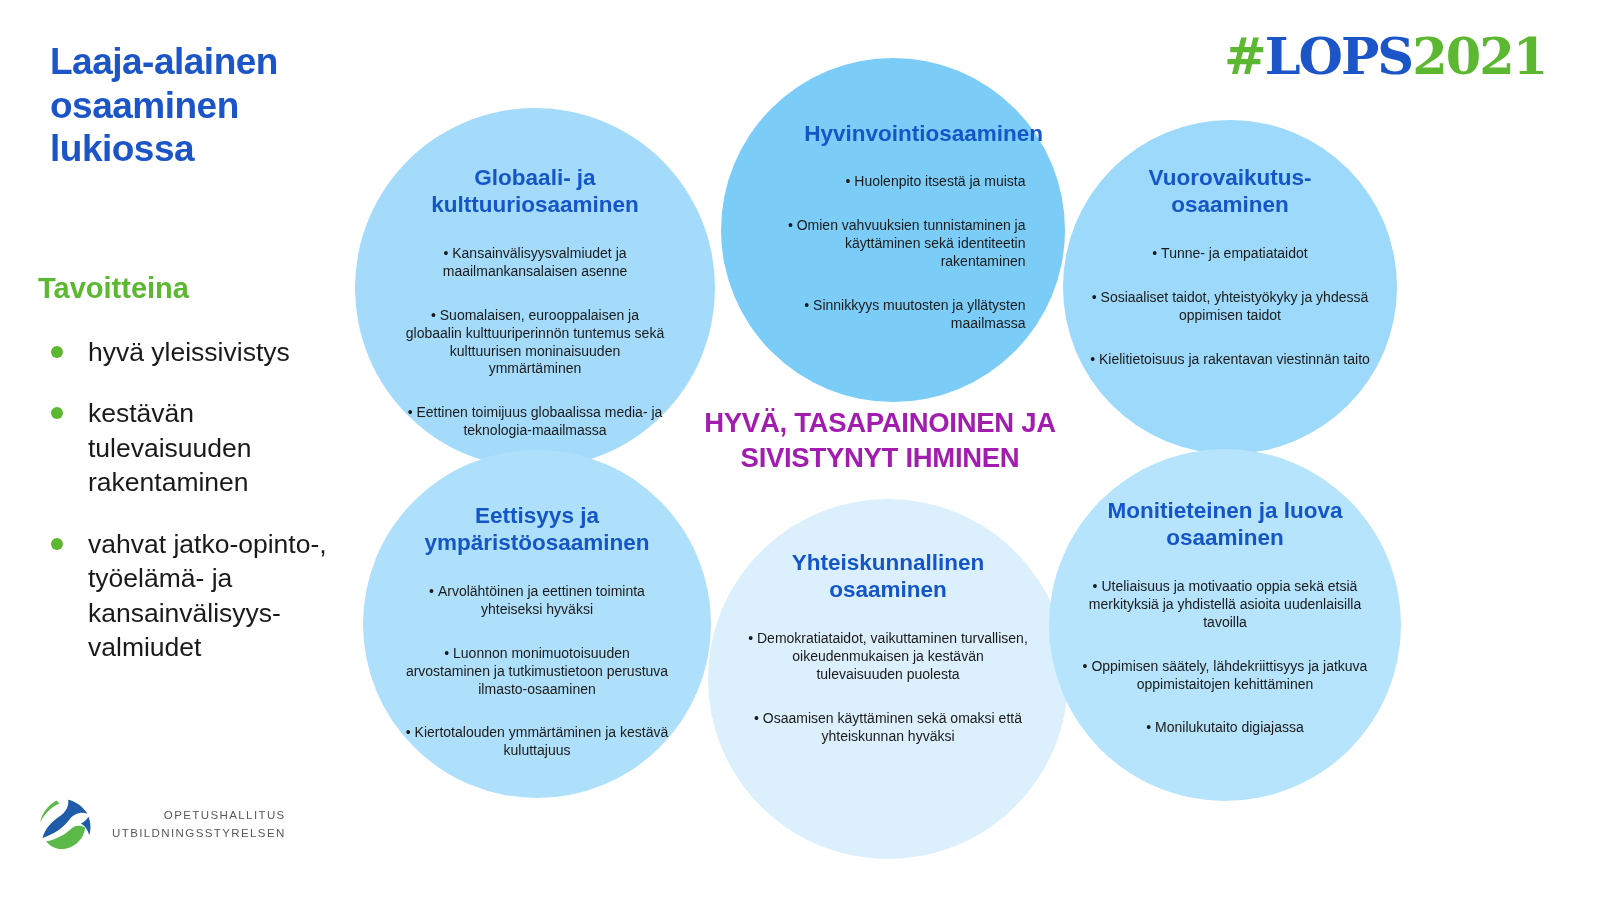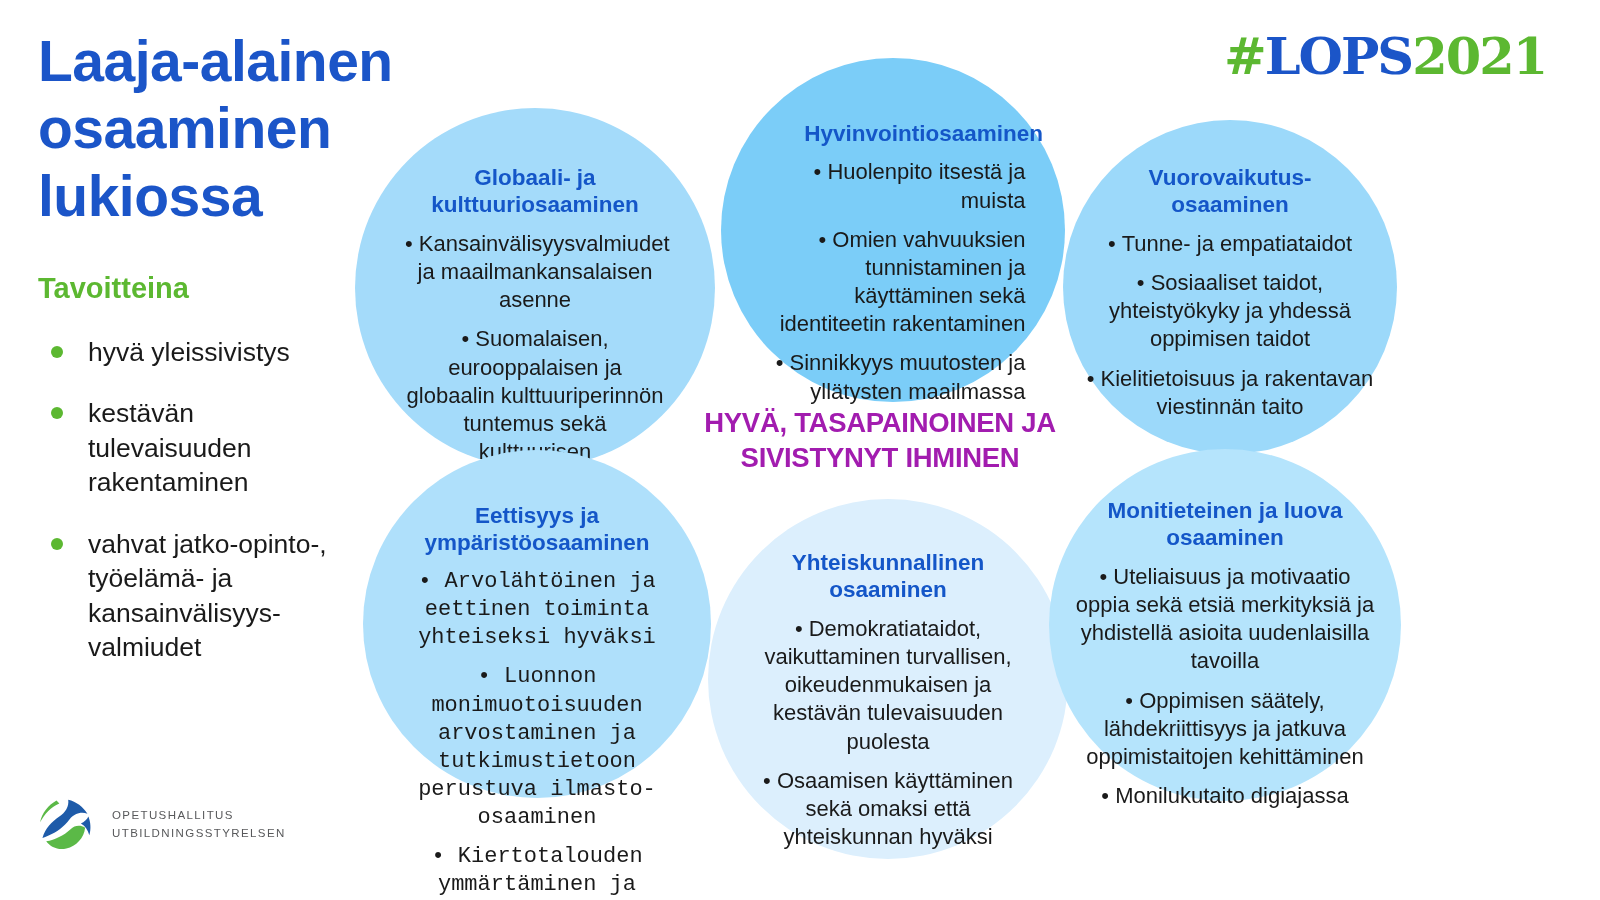--- a/index.html
+++ b/index.html
@@ -1,22 +1,22 @@
 <!DOCTYPE html>
 <html><head>
 <meta charset="utf-8">
 <style>
   html,body{margin:0;padding:0;background:#ffffff;}
   body{width:1600px;height:900px;font-family:"Liberation Sans",sans-serif;-webkit-font-smoothing:antialiased;}
   .stage{position:relative;width:1600px;height:900px;overflow:hidden;background:#ffffff;}
 
   
   .page-title{
-    position:absolute;left:38px;top:28px;margin:0;
-    font-size:57px;line-height:1.18;font-weight:800;letter-spacing:-0.5px;
+    position:absolute;left:38px;top:28px;margin:12px;
+    font-size:37px;line-height:1.18;font-weight:800;letter-spacing:-0.5px;
     color:#1B55C8;white-space:pre-line;
   }
   .goals{position:absolute;left:38px;top:272px;width:320px;}
   .goals-heading{margin:0 0 30px 0;font-size:29px;font-weight:800;color:#5CB831;}
   .goals-list{list-style:none;margin:10px;padding:0;}
   .goal-item{
     position:relative;padding-left:40px;margin-bottom:27px;
     width:245px;font-size:26.5px;line-height:1.3;color:#1A1A1A;
   }
   .goal-item::before{
@@ -34,54 +34,54 @@
   .lops .bl{color:#1B55C8;}
 
   
   .circle{
     position:absolute;border-radius:50%;box-sizing:border-box;text-align:center;
   }
   .circle-title{
     margin:0 auto;font-size:22.5px;font-weight:800;line-height:1.22;color:#1456C8;
   }
   .circle-bullet{
-    margin:11px auto 0;font-size:22px;line-height:1.28;color:#1A1A1A;
+    margin:26px auto 0;font-size:14px;line-height:1.28;color:#1A1A1A;
   }
   .circle-bullet::before{content:"\2022\00a0";}
 
   .c1{left:355px;top:108px;width:360px;height:360px;padding-top:56px;}
   .c1 .circle-title{width:250px;}
   .c1 .circle-bullet{width:260px;}
   .c2{left:721px;top:58px;width:344px;height:344px;padding-top:62px;}
   .c2 .circle-title{width:300px;}
   .c2 .circle-bullet{width:265px;}
   .c3{left:1063px;top:120px;width:334px;height:334px;padding-top:44px;}
   .c3 .circle-title{width:210px;}
   .c3 .circle-bullet{width:300px;}
   .c4{left:363px;top:450px;width:348px;height:348px;padding-top:52px;}
   .c4 .circle-title{width:250px;}
-  .c4 .circle-bullet{width:270px;font-family:Liberation Mono, monospace;}
+  .c4 .circle-bullet{width:270px;}
   .c5{left:708px;top:499px;width:360px;height:360px;padding-top:50px;}
   .c5 .circle-title{width:260px;}
   .c5 .circle-bullet{width:280px;}
   .c6{left:1049px;top:449px;width:352px;height:352px;padding-top:48px;}
   .c6 .circle-title{width:260px;}
   .c6 .circle-bullet{width:300px;}
 
   
   .center-statement{
     position:absolute;left:655px;top:406px;width:450px;
     text-align:center;font-size:27.5px;font-weight:800;line-height:1.27;
     letter-spacing:-0.3px;color:#a21caf;
   }
 
   
   .footer-logo{position:absolute;left:34px;top:794px;display:flex;align-items:center;gap:18px;}
   .globe{width:60px;height:60px;}
-  .logo-text{font-size:11.5px;letter-spacing:1.4px;color:#58595B;line-height:1.6;font-weight:500;}
+  .logo-text{font-size:11.5px;letter-spacing:1.4px;color:#58595B;line-height:1.6;font-weight:500;text-align:right;}
   .logo-text span{display:block;}
 </style>
 </head>
 <body>
 
 <div class="stage">
 
   <h1 class="page-title">Laaja-alainen
 osaaminen
 lukiossa</h1>

